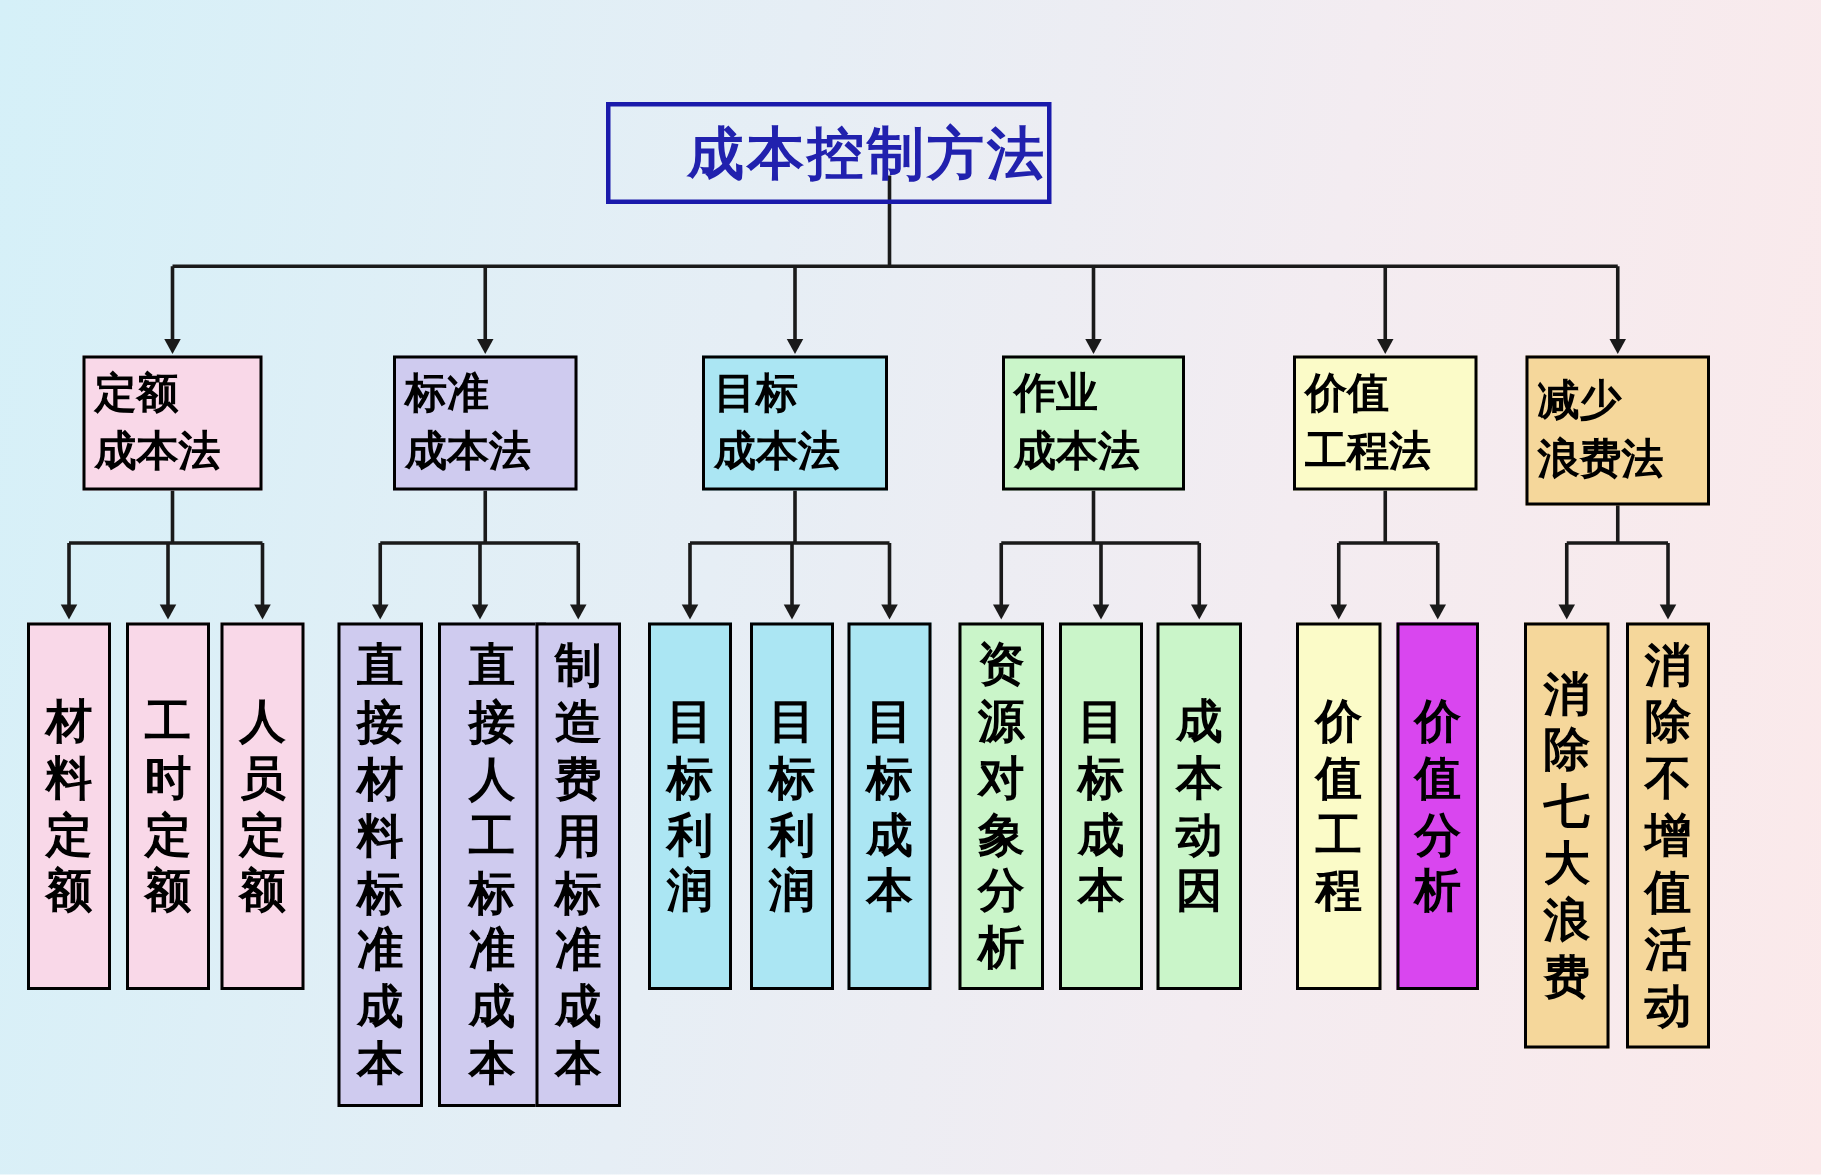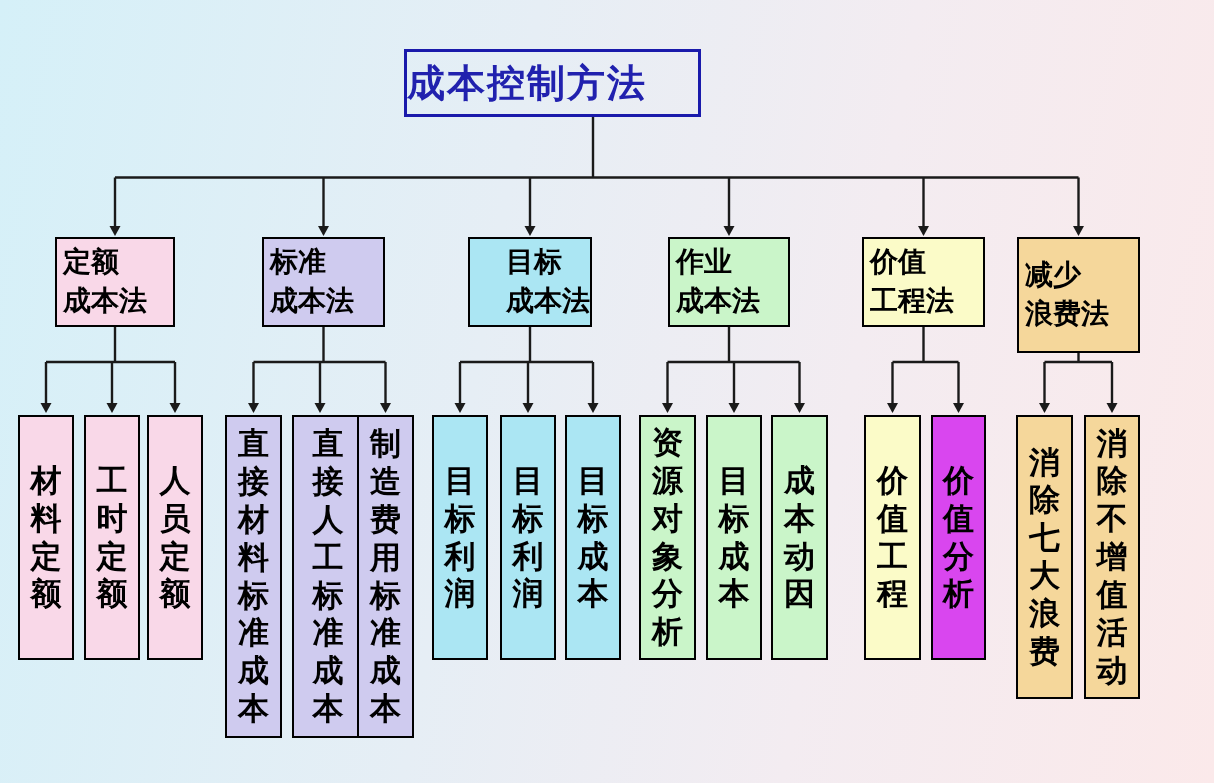--- a/index.html
+++ b/index.html
@@ -5,22 +5,22 @@
   html,body{margin:0;padding:0;}
   body{
     width:1214px;height:783px;overflow:hidden;
     font-family:"Liberation Sans","DejaVu Sans",sans-serif;
     background:linear-gradient(100deg,#d5f0f8 0%,#e6eef5 40%,#f3ecf1 68%,#fbe9ea 100%);
   }
   .stage{position:relative;width:1214px;height:783px;}
   .wires{position:absolute;left:0;top:0;width:1214px;height:783px;pointer-events:none;}
   .node{position:absolute;box-sizing:border-box;display:flex;align-items:center;color:#000;}
   .title-node{
-    border:3px solid #1a1aab;justify-content:flex-start;
-    font-size:38px;font-weight:bold;letter-spacing:2px;
+    border:3px solid #1a1aab;justify-content:flex-end;
+    font-size:38px;font-weight:bold;letter-spacing:2px;margin-top:19px;
   }
   .lvl2{
     border:2.5px solid #000;
     font-size:28px;font-weight:bold;line-height:1.38;
     padding-left:6px;align-items:center;
   }
   .lvl2 .lbl{white-space:pre-line;}
   .lvl3{
     border:2.5px solid #000;justify-content:center;
     font-size:31px;font-weight:bold;
@@ -98,33 +98,33 @@
   </div>
 
   <div class="node lvl2" style="left: 55px; top: 237px; width: 120px; height: 90px; background-color: rgb(249, 216, 232);">
     <span class="lbl">定额
 成本法</span>
   </div>
   <div class="node lvl2" style="left: 262px; top: 237px; width: 123px; height: 90px; background-color: rgb(207, 203, 239);">
     <span class="lbl">标准
 成本法</span>
   </div>
-  <div class="node lvl2" style="left: 468px; top: 237px; width: 124px; height: 90px; background-color: rgb(171, 230, 243); justify-content: flex-end;">
+  <div class="node lvl2" style="left: 468px; top: 237px; width: 124px; height: 90px; background-color: rgb(171, 230, 243);">
     <span class="lbl">目标
 成本法</span>
   </div>
   <div class="node lvl2" style="left: 668px; top: 237px; width: 122px; height: 90px; background-color: rgb(202, 245, 201);">
     <span class="lbl">作业
 成本法</span>
   </div>
   <div class="node lvl2" style="left: 862px; top: 237px; width: 123px; height: 90px; background-color: rgb(251, 251, 200);">
     <span class="lbl">价值
 工程法</span>
   </div>
-  <div class="node lvl2" style="left: 1017px; top: 237px; width: 123px; height: 116px; background-color: rgb(245, 215, 155);">
+  <div class="node lvl2" style="left: 1017px; top: 237px; width: 123px; height: 100px; background-color: rgb(245, 215, 155);">
     <span class="lbl">减少
 浪费法</span>
   </div>
 
   <div class="node lvl3" style="left: 18px; top: 415px; width: 56px; height: 245px; background-color: rgb(249, 216, 232);">
     <span class="v">材料定额</span>
   </div>
   <div class="node lvl3" style="left: 84px; top: 415px; width: 56px; height: 245px; background-color: rgb(249, 216, 232);">
     <span class="v">工时定额</span>
   </div>

